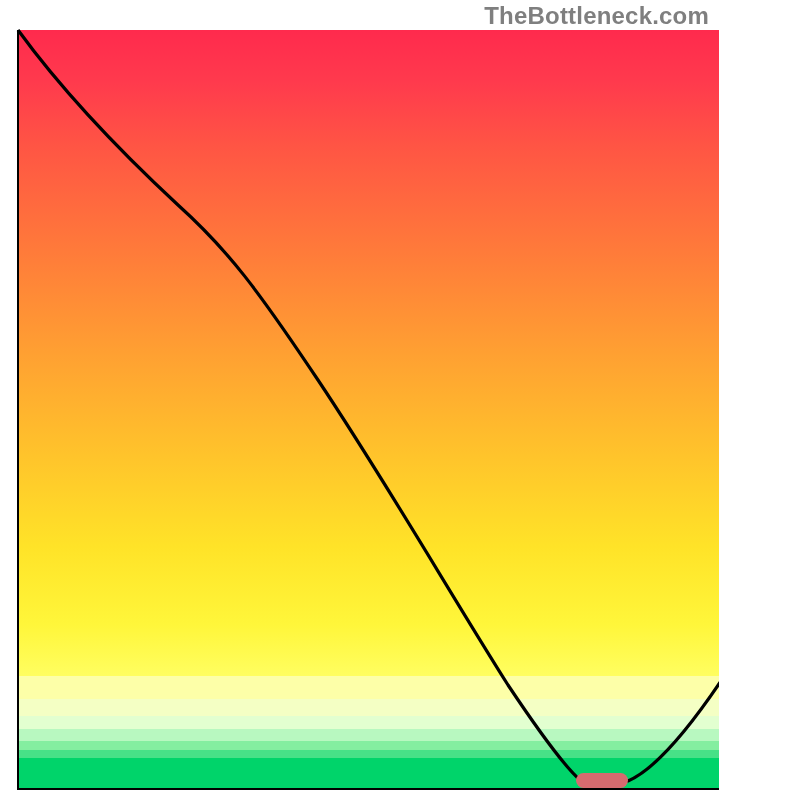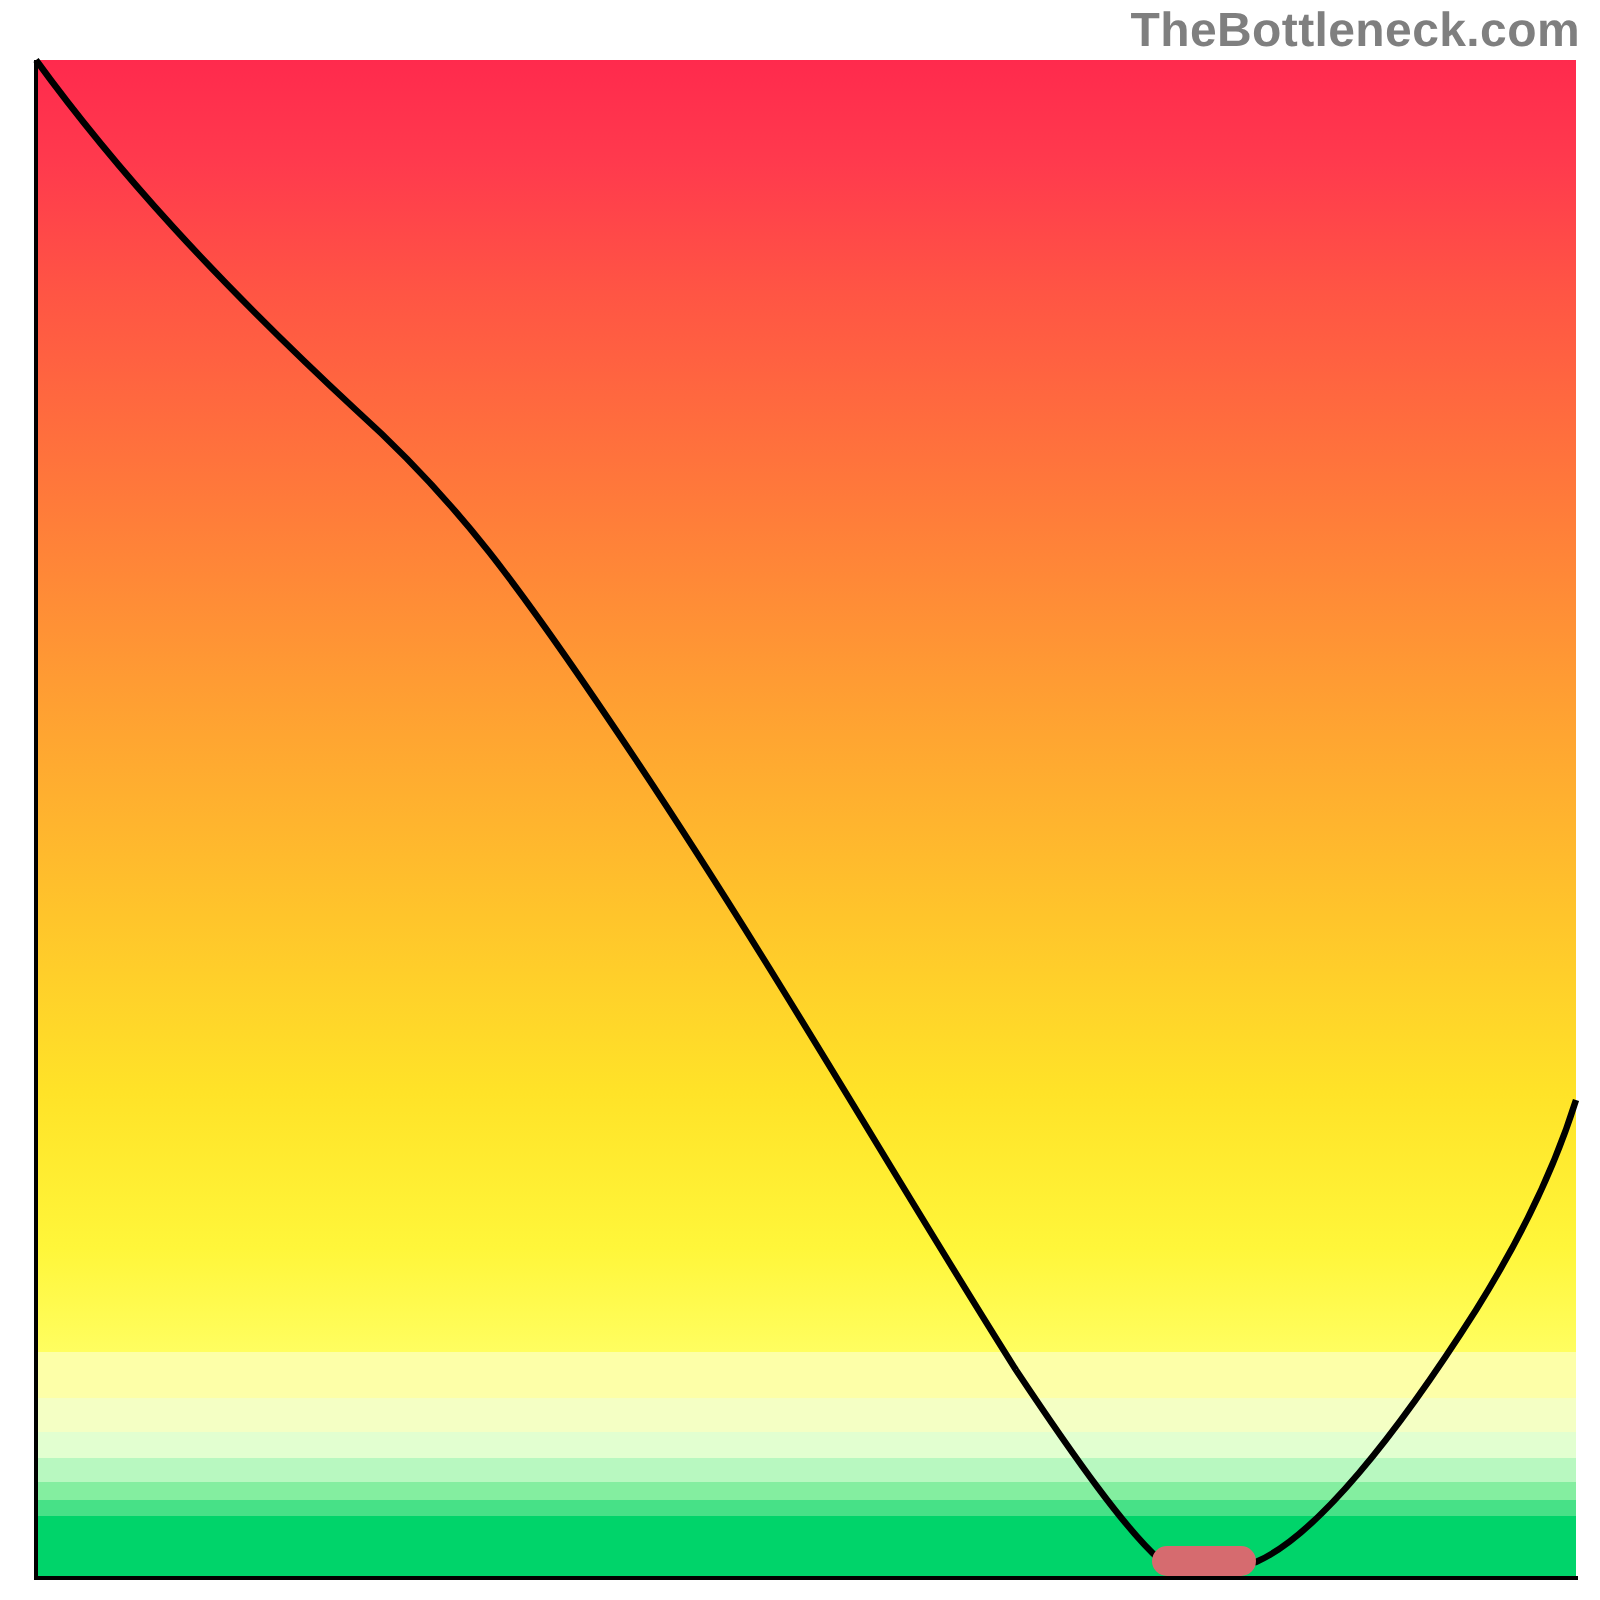--- a/index.html
+++ b/index.html
@@ -5,21 +5,21 @@
   html, body {
     margin: 0;
     padding: 0;
     width: 800px;
     height: 800px;
     background: #ffffff;
     font-family: Arial, Helvetica, sans-serif;
   }
   .canvas {
     position: relative;
-    width: 800px;
+    width: 719px;
     height: 800px;
     overflow: hidden;
   }
   .watermark {
     position: absolute;
     top: 2px;
     right: 10px;
     font-size: 24px;
     font-weight: 600;
     color: #7f7f7f;

